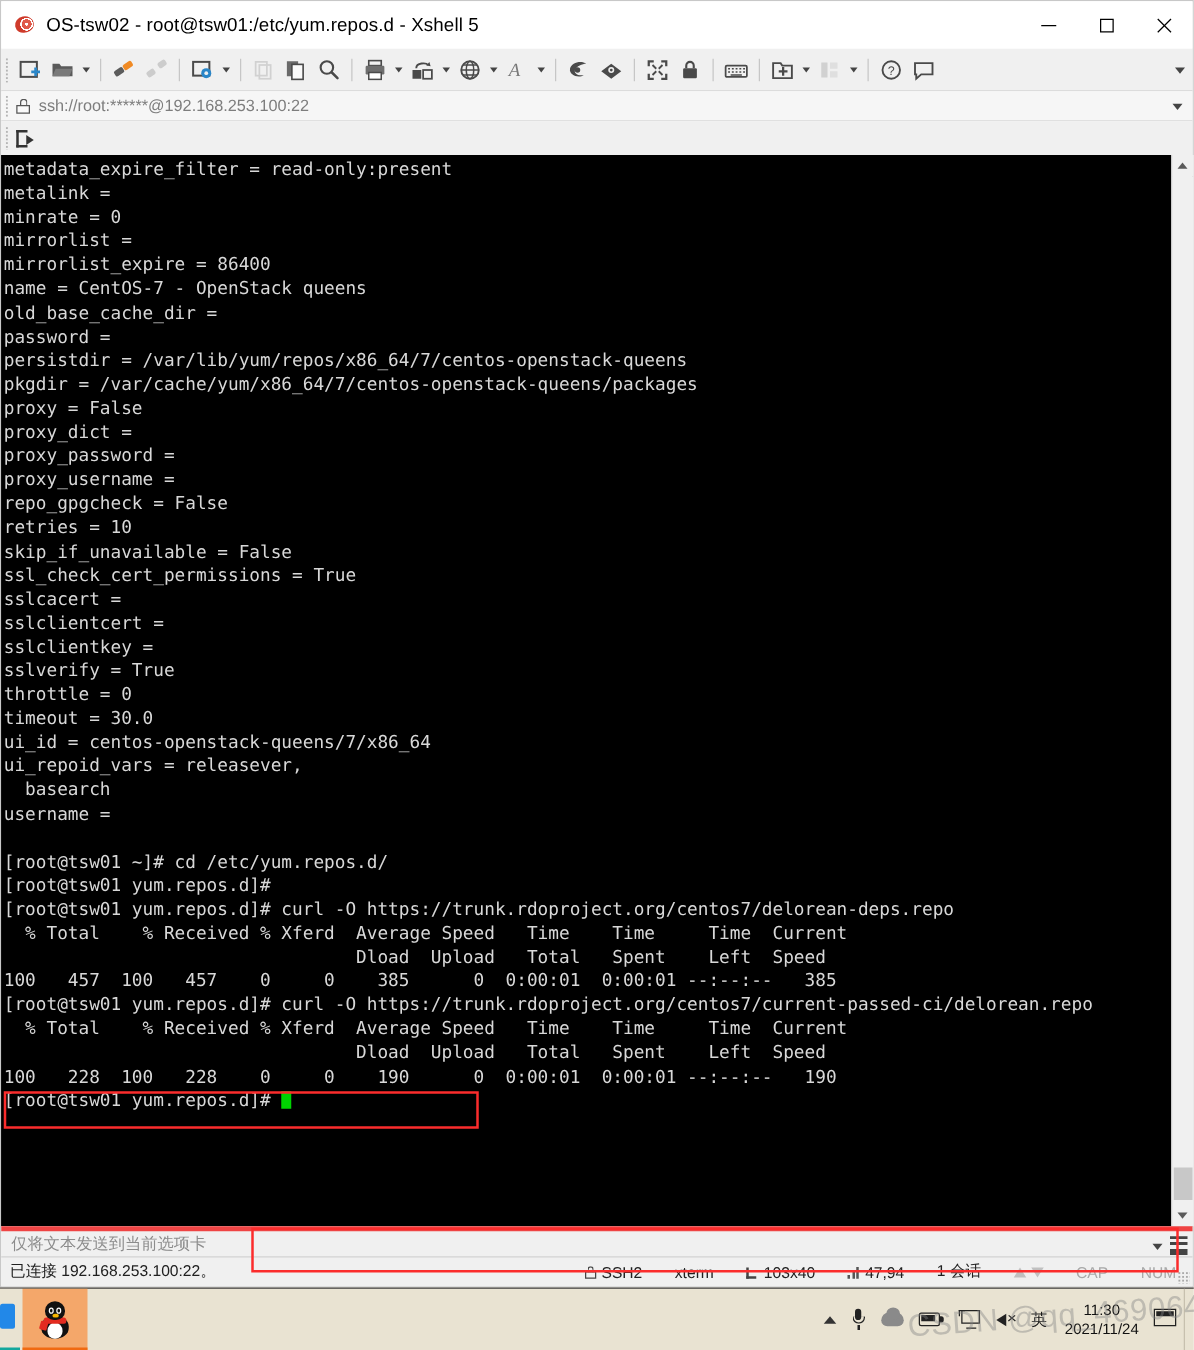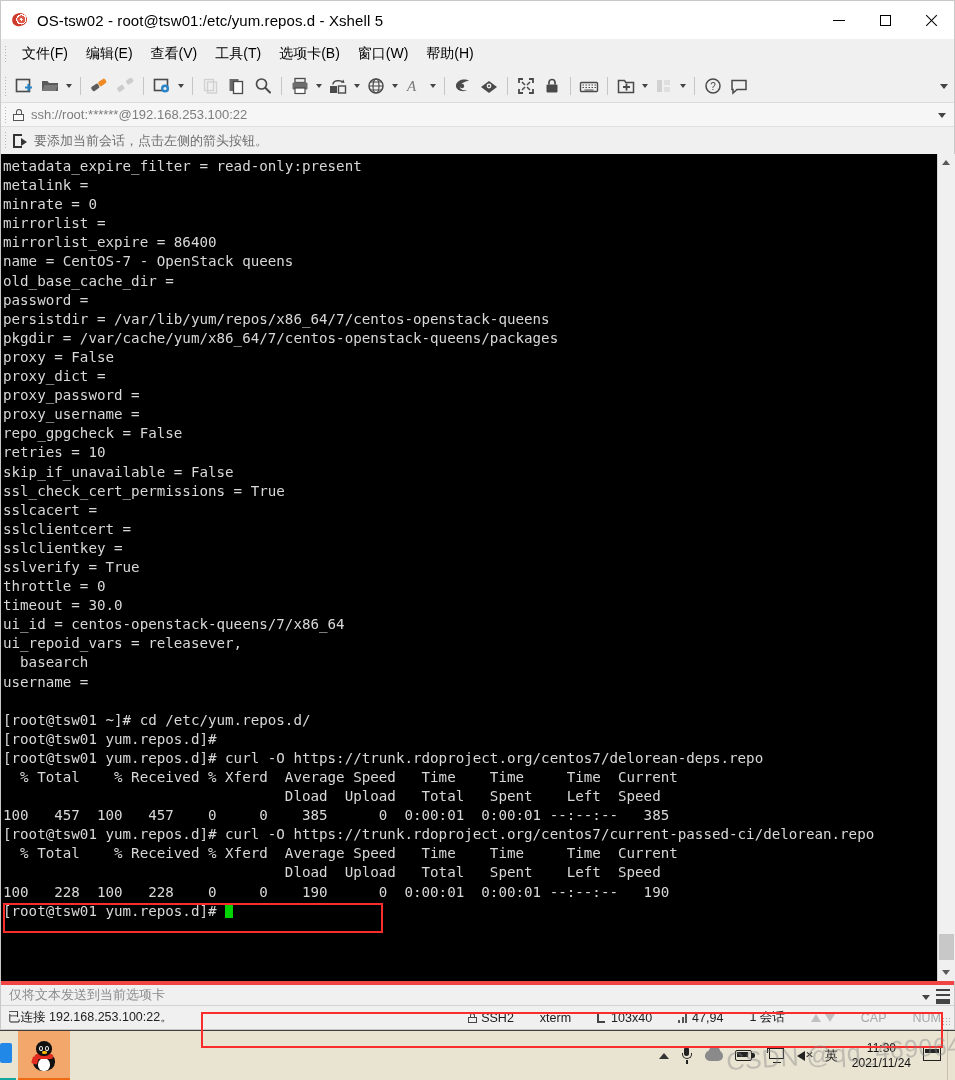--- a/index.html
+++ b/index.html
@@ -501,29 +501,20 @@
         </div>
       <div class="win-btn">
           <div class="glyph-max"></div>
         </div>
       <div class="win-btn close">
           <div class="glyph-close"></div>
         </div>
     </div>
   </div>
 
-  <div class="menubar">
-    <div class="menu-item">文件(F)</div>
-    <div class="menu-item">编辑(E)</div>
-    <div class="menu-item">查看(V)</div>
-    <div class="menu-item">工具(T)</div>
-    <div class="menu-item">选项卡(B)</div>
-    <div class="menu-item">窗口(W)</div>
-    <div class="menu-item">帮助(H)</div>
-  </div>
 
   <div class="toolbar">
 
     <div class="tb-btn">
       <svg width="18" height="18" viewBox="0 0 18 18">
         <rect x="1.5" y="2.5" width="13" height="12" fill="none" stroke="#4a4a4a" stroke-width="1.6"></rect>
         <path d="M10 10.5h7M13.5 7v7" stroke="#2a86c8" stroke-width="2.2" fill="none"></path>
       </svg>
     </div>
 
@@ -708,21 +699,20 @@
     </div>
     <div class="address-text">ssh://root:******@192.168.253.100:22</div>
     <div class="addr-caret"></div>
   </div>
 
   <div class="notice">
     <div class="notice-icon">
       <div class="sq"></div>
         <div class="arw"></div>
     </div>
-    <div class="notice-text">要添加当前会话，点击左侧的箭头按钮。</div>
   </div>
 
 
   <div class="terminal-wrap">
     <div class="terminal" id="terminal"><div class="term-line">metadata_expire_filter = read-only:present</div><div class="term-line">metalink =</div><div class="term-line">minrate = 0</div><div class="term-line">mirrorlist =</div><div class="term-line">mirrorlist_expire = 86400</div><div class="term-line">name = CentOS-7 - OpenStack queens</div><div class="term-line">old_base_cache_dir =</div><div class="term-line">password =</div><div class="term-line">persistdir = /var/lib/yum/repos/x86_64/7/centos-openstack-queens</div><div class="term-line">pkgdir = /var/cache/yum/x86_64/7/centos-openstack-queens/packages</div><div class="term-line">proxy = False</div><div class="term-line">proxy_dict =</div><div class="term-line">proxy_password =</div><div class="term-line">proxy_username =</div><div class="term-line">repo_gpgcheck = False</div><div class="term-line">retries = 10</div><div class="term-line">skip_if_unavailable = False</div><div class="term-line">ssl_check_cert_permissions = True</div><div class="term-line">sslcacert =</div><div class="term-line">sslclientcert =</div><div class="term-line">sslclientkey =</div><div class="term-line">sslverify = True</div><div class="term-line">throttle = 0</div><div class="term-line">timeout = 30.0</div><div class="term-line">ui_id = centos-openstack-queens/7/x86_64</div><div class="term-line">ui_repoid_vars = releasever,</div><div class="term-line">  basearch</div><div class="term-line">username =</div><div class="term-line"></div><div class="term-line">[root@tsw01 ~]# cd /etc/yum.repos.d/</div><div class="term-line">[root@tsw01 yum.repos.d]#</div><div class="term-line">[root@tsw01 yum.repos.d]# curl -O https://trunk.rdoproject.org/centos7/delorean-deps.repo</div><div class="term-line">  % Total    % Received % Xferd  Average Speed   Time    Time     Time  Current</div><div class="term-line">                                 Dload  Upload   Total   Spent    Left  Speed</div><div class="term-line">100   457  100   457    0     0    385      0  0:00:01  0:00:01 --:--:--   385</div><div class="term-line">[root@tsw01 yum.repos.d]# curl -O https://trunk.rdoproject.org/centos7/current-passed-ci/delorean.repo</div><div class="term-line">  % Total    % Received % Xferd  Average Speed   Time    Time     Time  Current</div><div class="term-line">                                 Dload  Upload   Total   Spent    Left  Speed</div><div class="term-line">100   228  100   228    0     0    190      0  0:00:01  0:00:01 --:--:--   190</div><div class="term-line">[root@tsw01 yum.repos.d]# <span class="cursor-block"></span></div></div>
 
     <div class="annot" id="annot-cd"></div>
     <div class="annot" id="annot-curl"></div>
 
     <div class="vscroll">

